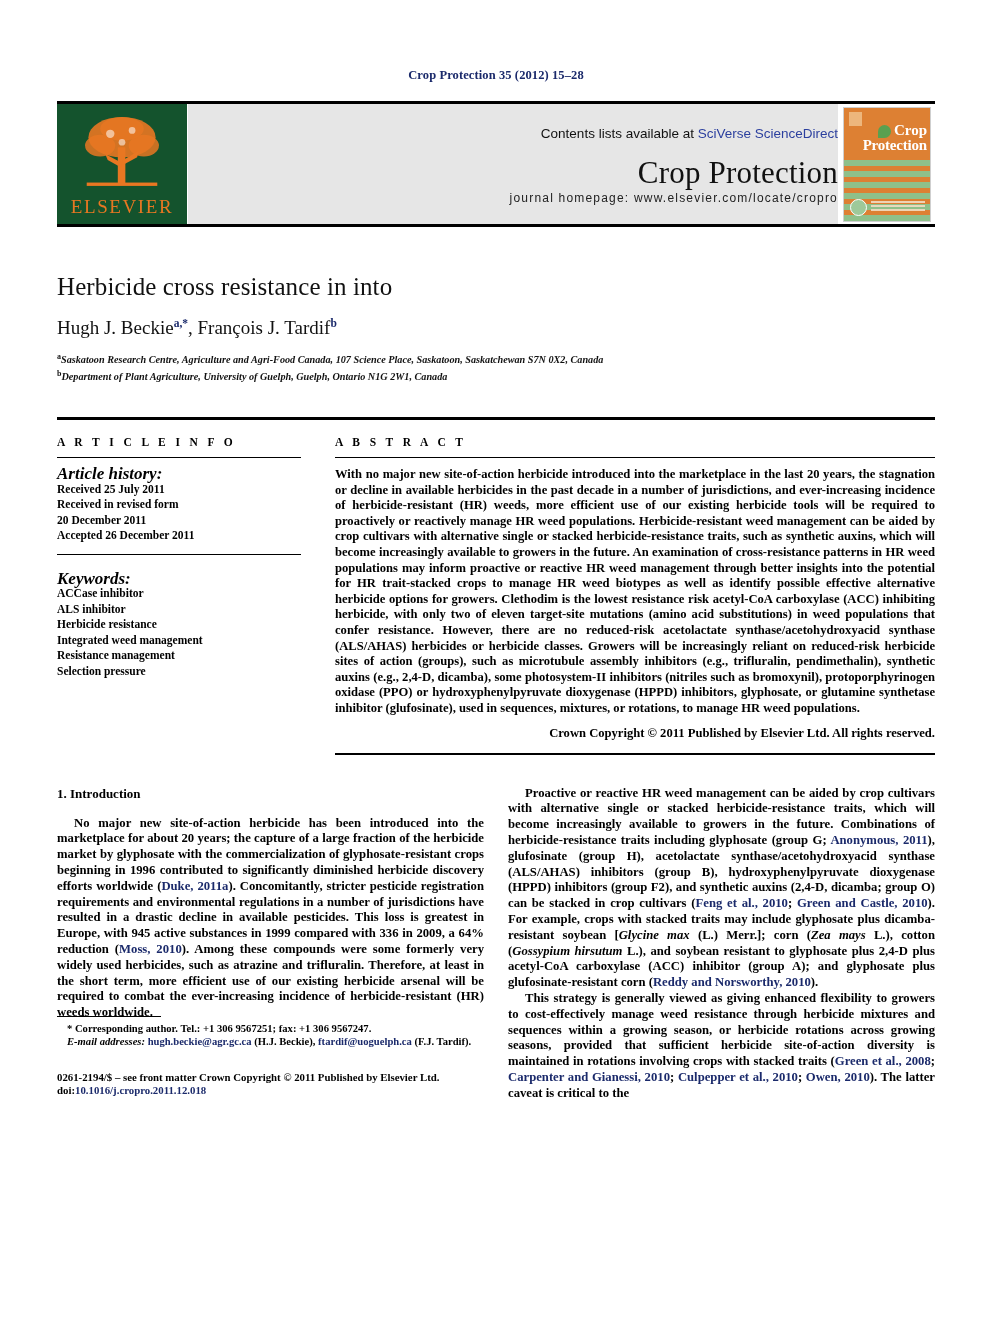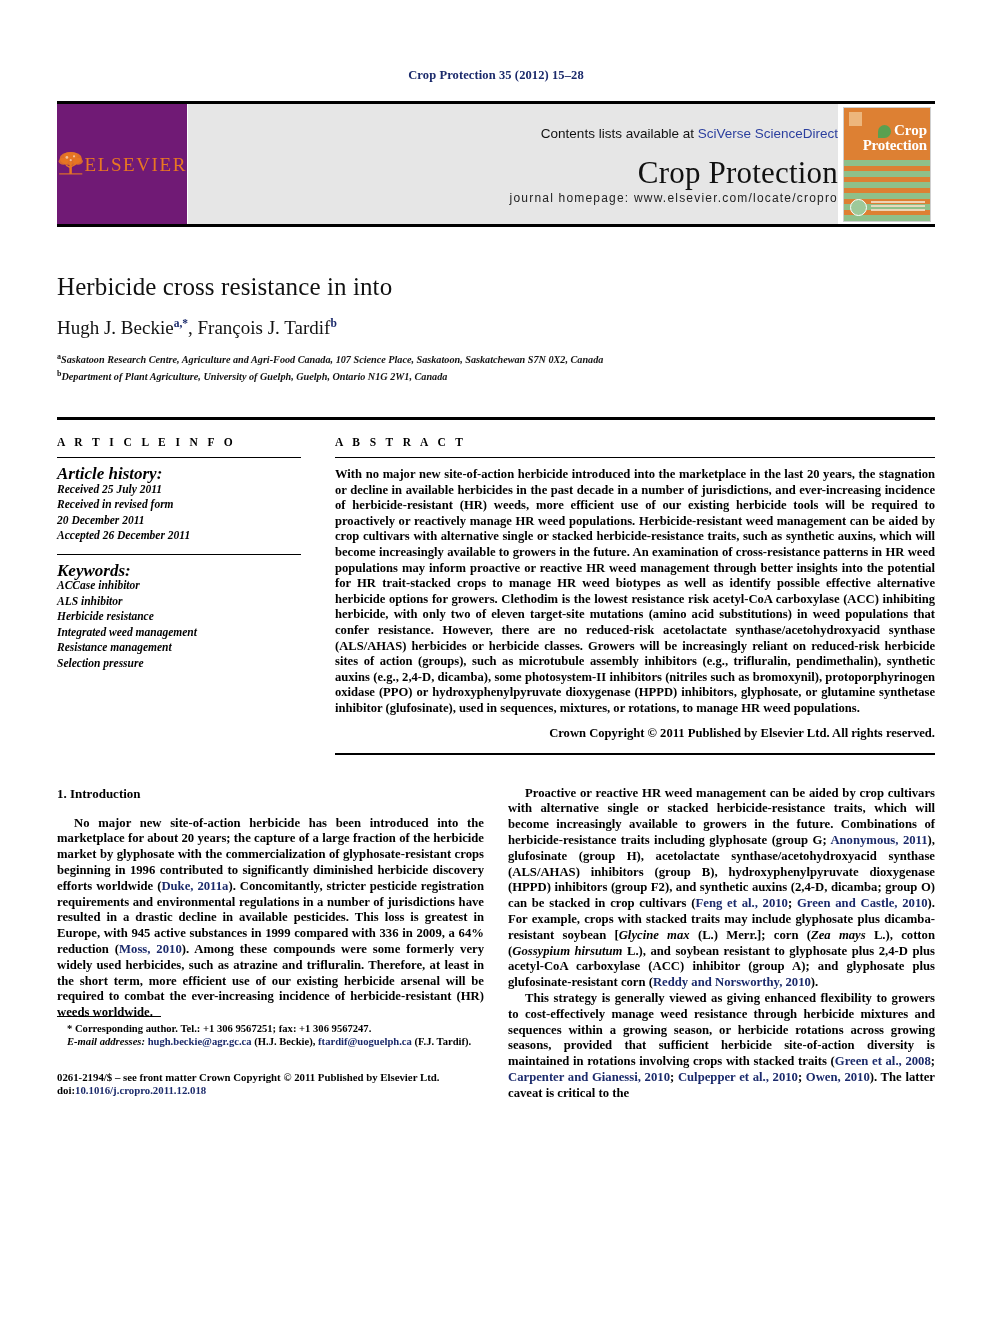--- a/index.html
+++ b/index.html
@@ -41,24 +41,24 @@
     border-bottom: 3px solid #000;
     height: 120px;
     display: flex;
     align-items: stretch;
     box-sizing: content-box;
   }
   .banner-left {
     width: 130px;
     flex: 0 0 130px;
     display: flex;
-    flex-direction: row;
+    flex-direction: column;
     align-items: center;
     justify-content: center;
-    background: #701a75;
+    background: #14532d;
   }
   .elsevier-tree {
     width: 86px;
     height: 84px;
     display: block;
   }
   .elsevier-word {
     font-family: "Liberation Serif", serif;
     font-size: 19px;
     letter-spacing: 1.6px;
@@ -213,23 +213,22 @@
   .info-label {
     font-style: italic;
     font-weight: bold;
     font-size: 17px;
     line-height: 15.5px;
   }
   .info-line {
     font-size: 11.5px;
     line-height: 15.5px;
     font-weight: bold;
-    font-style: italic;
-  }
-  .kw-group { border-top: 1.6px solid #000; padding-top: 8px; }
+  }
+  .kw-group { border-top: 1.6px solid #000; padding-top: 16px; }
 
   .abstract-body {
     font-size: 12.6px;
     line-height: 15.6px;
     text-align: justify;
     font-weight: bold;
     padding-top: 9px;
     color: #000;
     hyphens: auto;
   }

